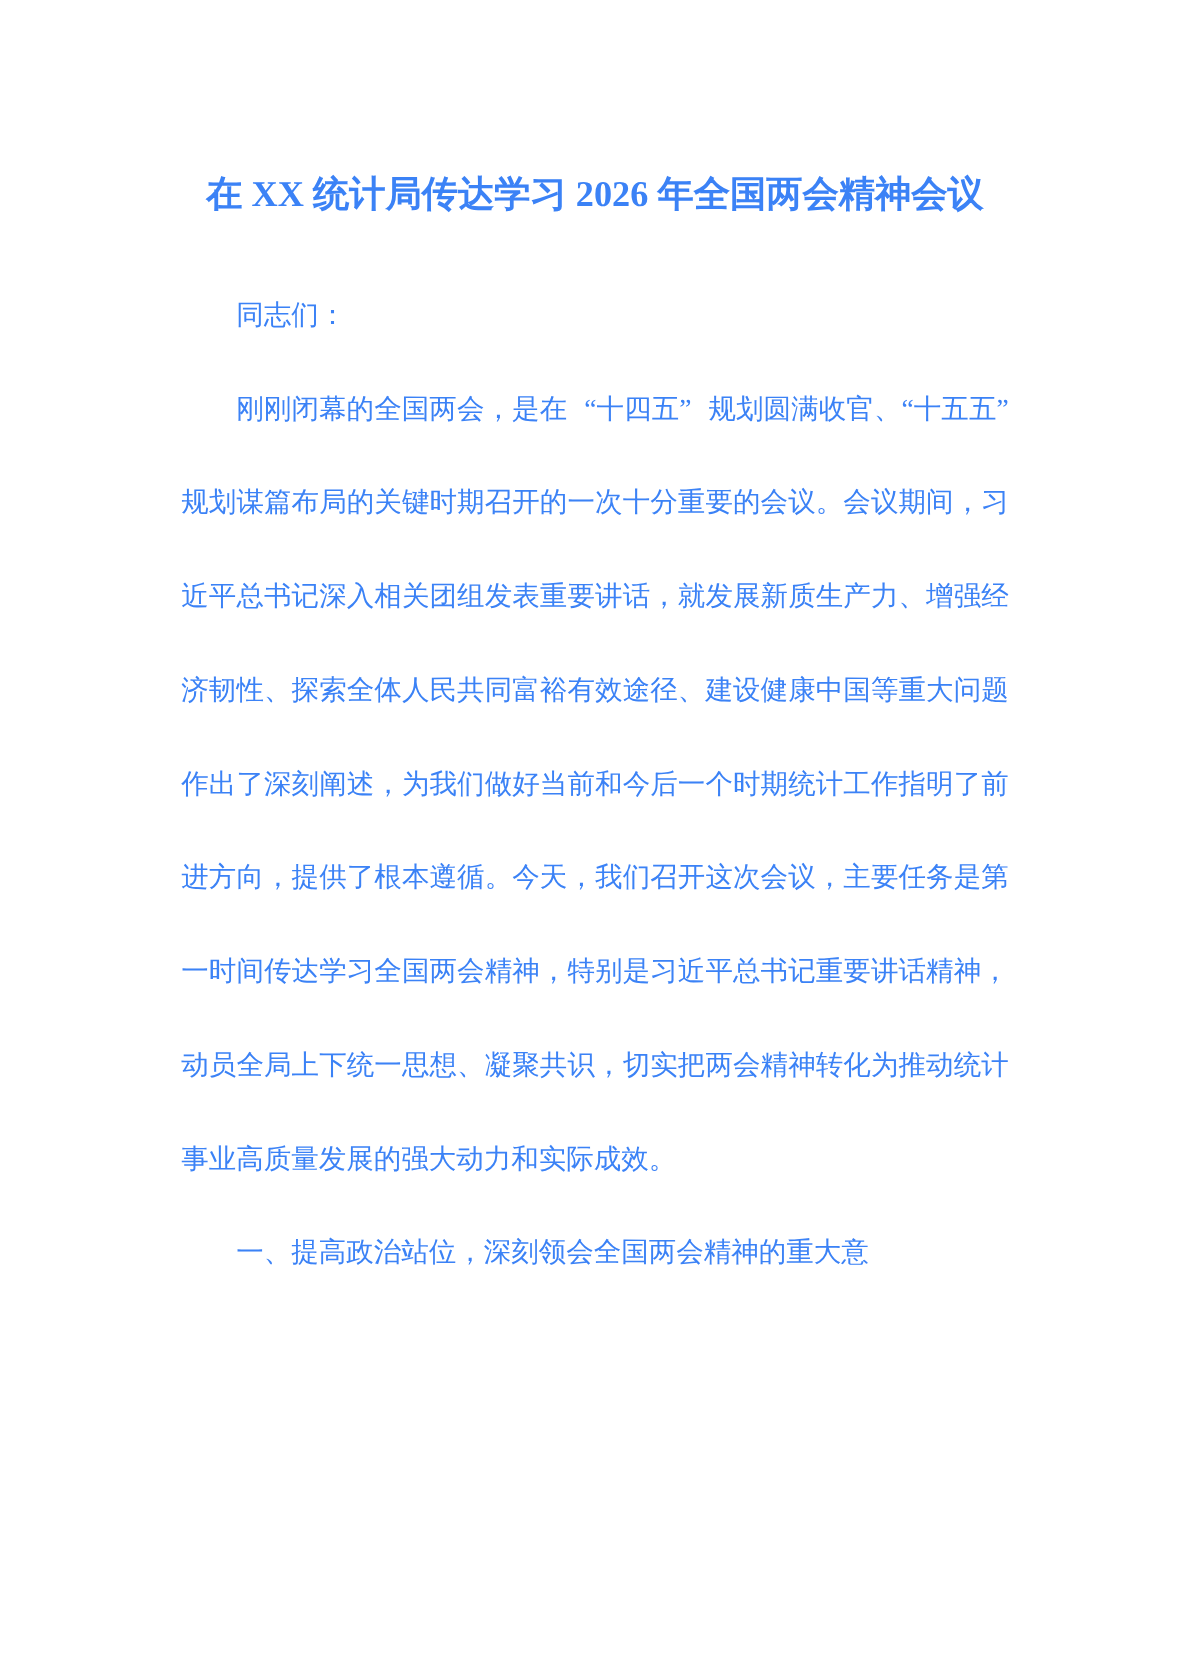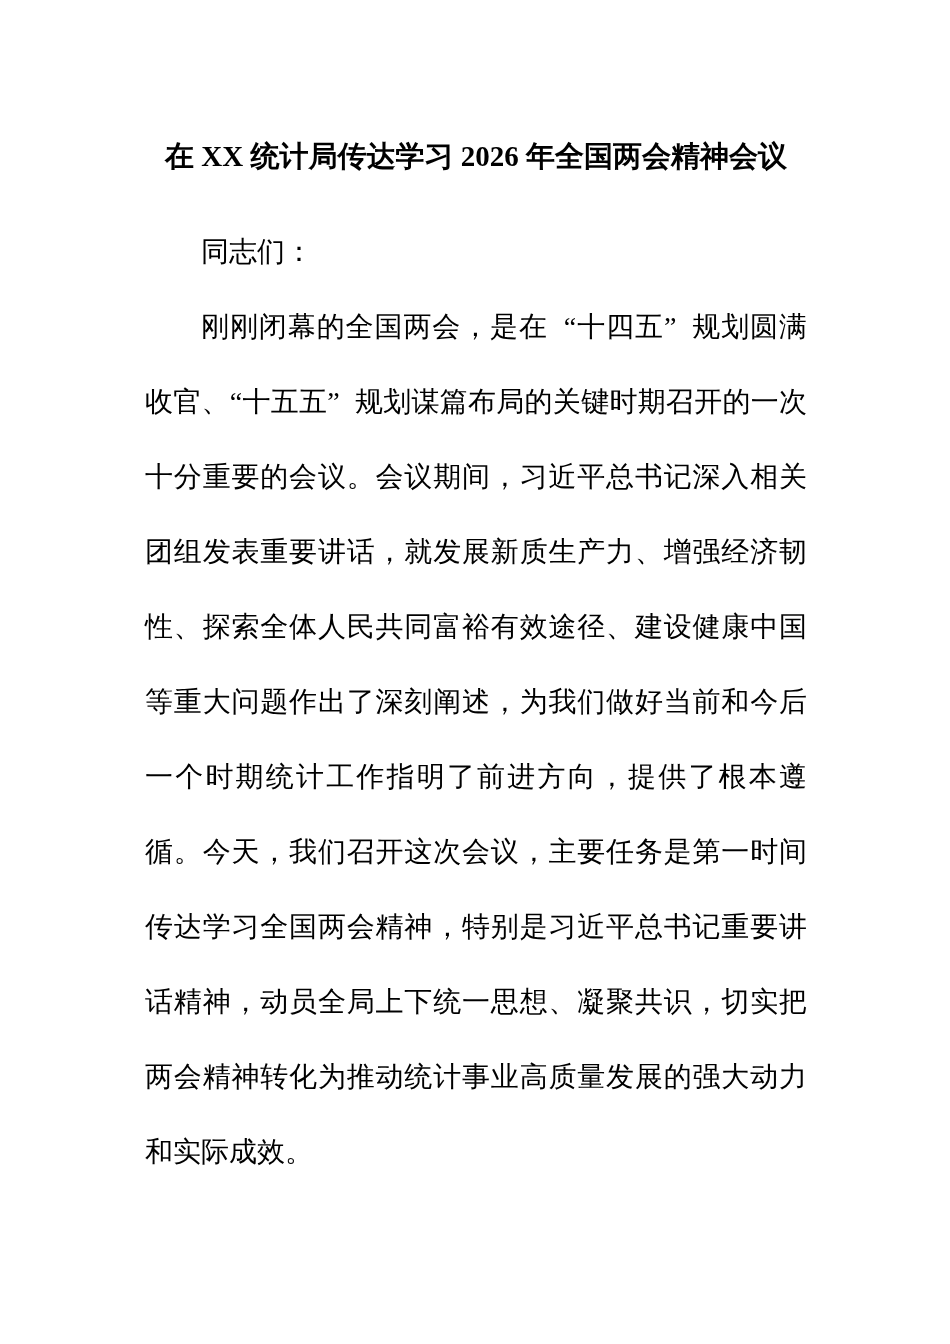--- a/index.html
+++ b/index.html
@@ -7,50 +7,51 @@
     padding: 0;
     background: #ffffff;
   }
   .page {
     position: relative;
     width: 950px;
     height: 1344px;
     box-sizing: border-box;
     padding: 100px 143px 0 145px;
     background: #ffffff;
-    color: #000000;
+    color: #3b82f6;
     font-family: "Liberation Serif", "DejaVu Serif", serif;
     overflow: hidden;
   }
   .title {
     font-weight: bold;
     font-size: 29px;
     line-height: 75px;
     text-align: center;
     letter-spacing: 0;
   }
   .title-line {
     display: block;
     white-space: nowrap;
   }
   .para {
     margin: 0;
-    font-size: 28px;
+    font-size: 22px;
     line-height: 75px;
     text-align: justify;
     text-indent: 2em;
     word-spacing: 8px;
     letter-spacing: 0;
   }
 </style>
 </head>
 <body>
 
 <div class="page">
   <h1 class="title">
     <span class="title-line">在 XX 统计局传达学习 2026 年全国两会精神会议</span>
   </h1>
 
   <p class="para">同志们：</p>
 
   <p class="para">刚刚闭幕的全国两会，是在 “十四五” 规划圆满收官、“十五五” 规划谋篇布局的关键时期召开的一次十分重要的会议。会议期间，习近平总书记深入相关团组发表重要讲话，就发展新质生产力、增强经济韧性、探索全体人民共同富裕有效途径、建设健康中国等重大问题作出了深刻阐述，为我们做好当前和今后一个时期统计工作指明了前进方向，提供了根本遵循。今天，我们召开这次会议，主要任务是第一时间传达学习全国两会精神，特别是习近平总书记重要讲话精神，动员全局上下统一思想、凝聚共识，切实把两会精神转化为推动统计事业高质量发展的强大动力和实际成效。</p>
 
+  <p class="para">一、提高政治站位，深刻领会全国两会精神的重大意</p>
 </div>
 
 </body></html>

